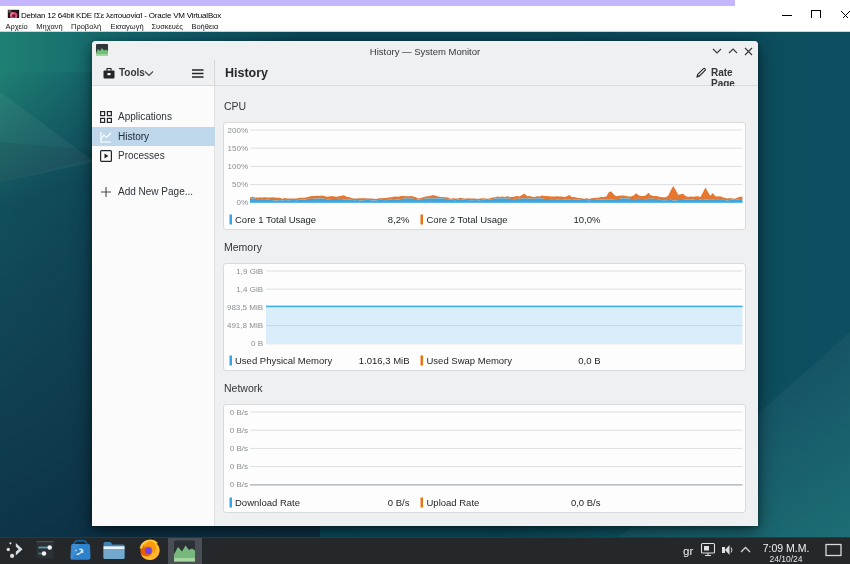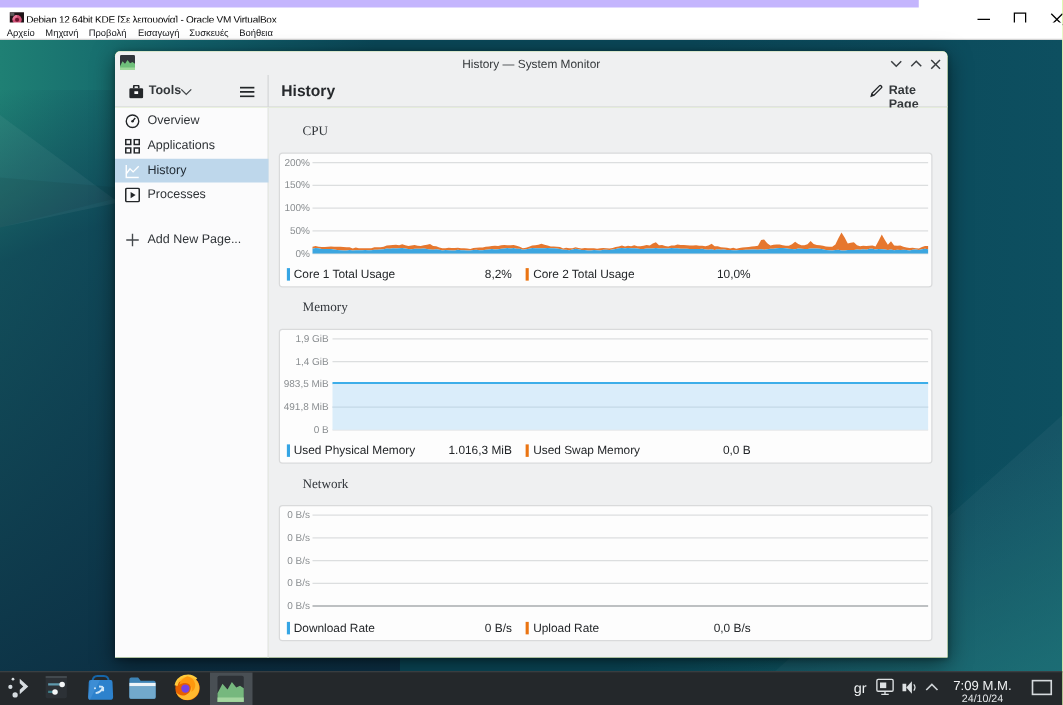--- a/index.html
+++ b/index.html
@@ -27,21 +27,21 @@
 #sm-toolbar { position:absolute; left:0; top:19px; width:666px; height:26px; background:#eff0f1; border-bottom:1px solid #dadbdc;font-weight:bold; }
 #sm-sep-v { position:absolute; left:121.5px; top:19px; width:1px; height:26px; background:#d5d6d7; }
 #sidebar { position:absolute; left:0; top:45px; width:123px; height:440px; background:#fbfbfc; border-right:1px solid #e0e1e2; }
 #content { position:absolute; left:123px; top:45px; width:543px; height:440px; background:#eff0f1; }
 
 .sbitem { position:absolute; left:0; width:123px; height:20px; }
 .sbitem .lbl { position:absolute; left:26px; top:4px; font-size:10px; color:#2f3337; }
 .sbitem svg { position:absolute; left:8px; top:4px; }
 .sbsel { background:#bed7eb; }
 
-.sechead { position:absolute; left:27px; font-size:10.5px; color:#31353a;font-family:Liberation Serif, serif; }
+.sechead { position:absolute; left:9px; font-size:10.5px; color:#31353a; }
 .card { position:absolute; left:7.5px; width:523px; background:#fdfdfd; border:1px solid #d9dadb; border-radius:3px; }
 </style>
 </head>
 <body>
 
 <div id="vb-title">
   <svg id="vb-icon" viewBox="0 0 16 16">
     <rect x="1" y="1" width="14" height="14" fill="#201418"></rect>
     <rect x="1.5" y="1.5" width="4" height="3" fill="#8a8a8a" opacity="0.6"></rect>
     <circle cx="8.2" cy="8.4" r="4.6" fill="#d04f74"></circle>
@@ -133,28 +133,20 @@
     <span style="position:absolute;left:133px;top:6px;font-size:12.5px;color:#26292c;">History</span>
     <svg style="position:absolute;left:603px;top:7px;" width="12" height="12" viewBox="0 0 12 12">
       <path d="M2 10 L2.6 7.6 L8.5 1.7 Q9.2 1 10 1.8 Q10.8 2.6 10.1 3.3 L4.2 9.2 Z" fill="none" stroke="#232629" stroke-width="1.1"></path>
       <path d="M2 10 L2.6 7.6 L4.2 9.2 Z" fill="#232629"></path>
     </svg>
     <span style="position:absolute;left:619px;top:7px;font-size:10px;color:#33373a;">Rate Page</span>
   </div>
   <div id="sm-sep-v"></div>
 
   <div id="sidebar">
-    <div class="sbitem" style="top:0.5px;">
-      <svg width="12" height="12" viewBox="0 0 12 12">
-          <circle cx="6" cy="6" r="5" fill="none" stroke="#232629" stroke-width="1.1"></circle>
-          <path d="M6 6 L8.2 3.4" stroke="#232629" stroke-width="1.1"></path>
-          <circle cx="6" cy="6" r="1" fill="#232629"></circle>
-        </svg>
-      <span class="lbl">Overview</span>
-    </div>
     <div class="sbitem" style="top:20.5px;">
       <svg width="12" height="12" viewBox="0 0 12 12">
           <g fill="none" stroke="#232629" stroke-width="1.2">
             <rect x="0.6" y="0.6" width="4" height="4"></rect>
             <rect x="7.4" y="0.6" width="4" height="4"></rect>
             <rect x="0.6" y="7.4" width="4" height="4"></rect>
             <rect x="7.4" y="7.4" width="4" height="4"></rect>
           </g>
         </svg>
       <span class="lbl">Applications</span>

